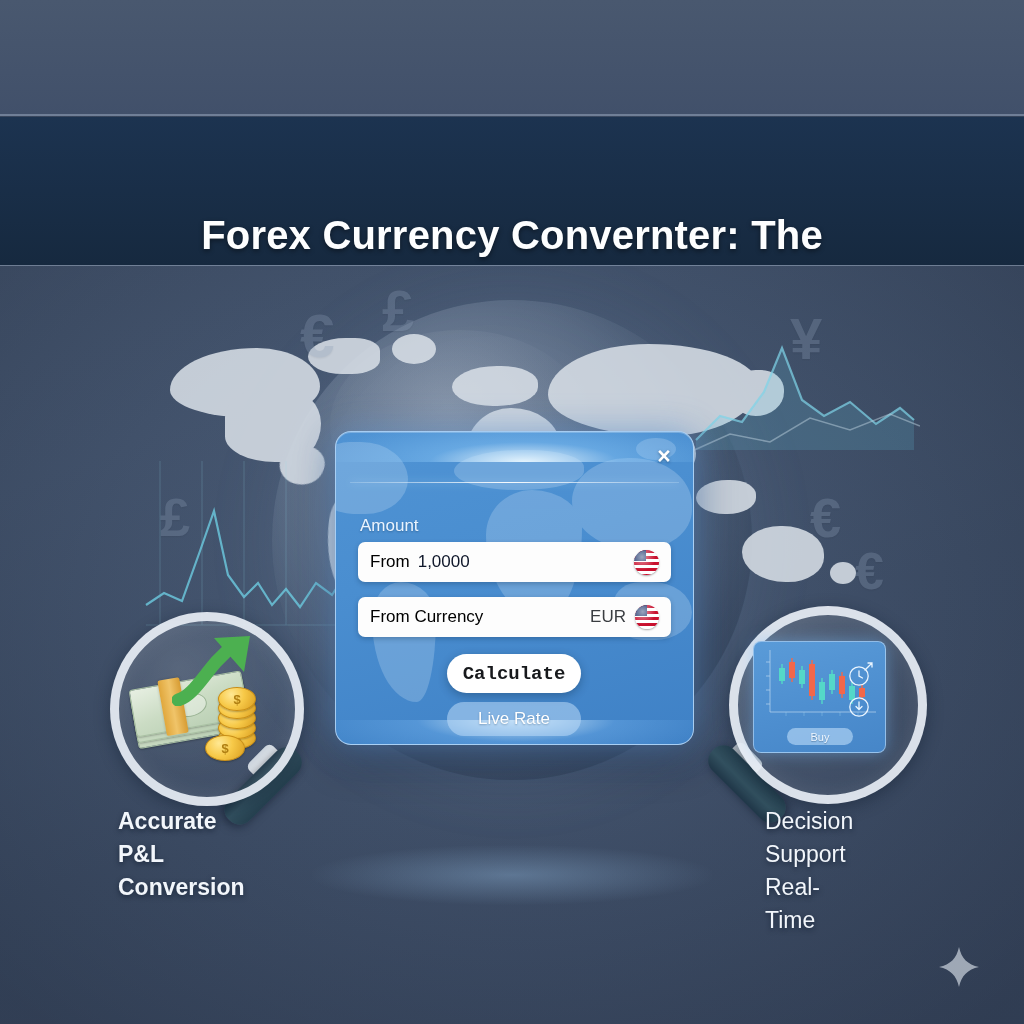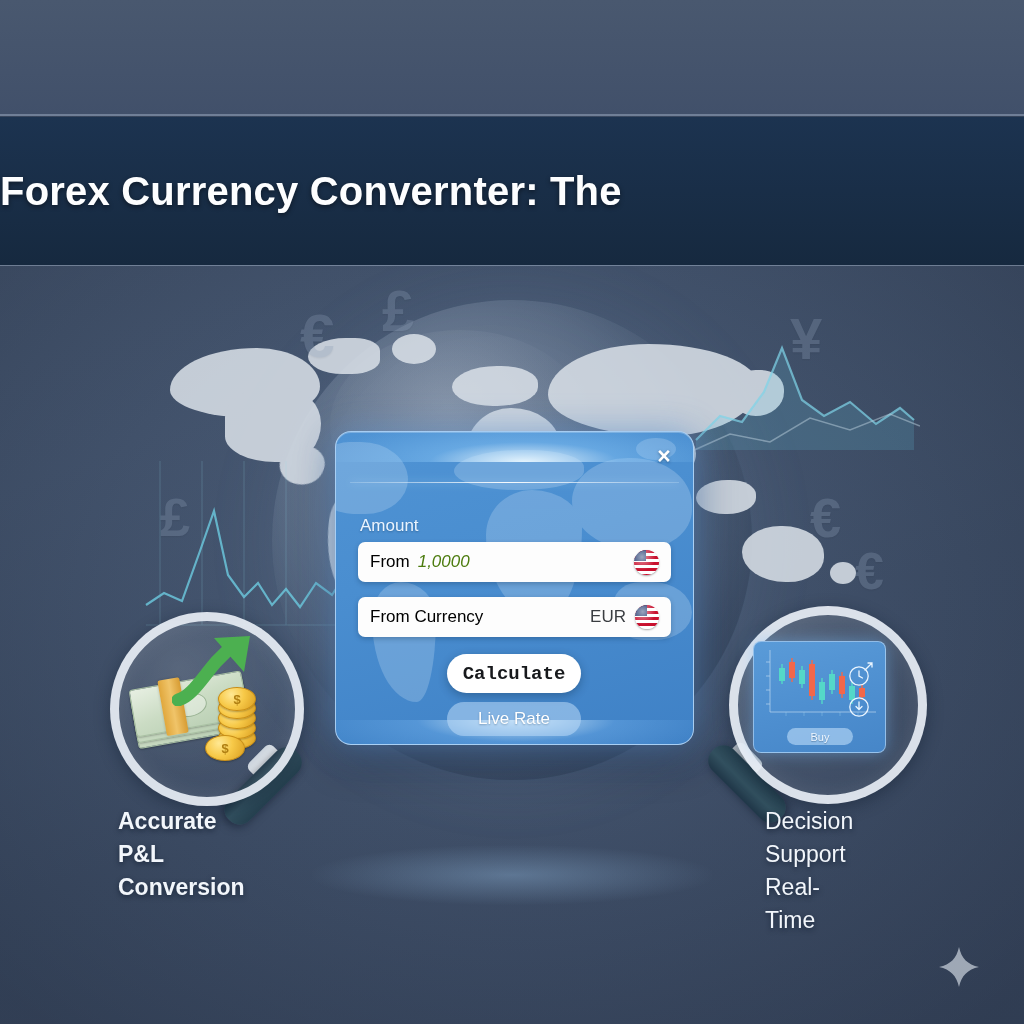--- a/index.html
+++ b/index.html
@@ -12,21 +12,21 @@
     background:radial-gradient(ellipse 70% 55% at 50% 58%, rgba(130,160,195,.20) 0%, rgba(90,115,150,.08) 45%, rgba(25,35,52,.30) 100%);
     pointer-events:none;}
   .top-band{position:absolute;left:0;top:0;width:1024px;height:116px;
     background:linear-gradient(180deg,#49586f 0%,#41506a 100%);}
   .top-band:after{content:"";position:absolute;left:0;bottom:0;width:100%;height:2px;background:rgba(200,215,235,.35);}
 
   
   .titlebar{position:absolute;left:0;top:117px;width:1024px;height:148px;
     background:linear-gradient(180deg,#1c3350 0%,#16293f 100%);
     box-shadow:0 1px 0 rgba(190,205,225,.40);
-    display:flex;flex-direction:row;align-items:center;justify-content:flex-start;}
+    display:flex;flex-direction:column;align-items:center;justify-content:flex-end;}
   .titlebar .ln{color:#fdfeff;font-weight:bold;font-size:40px;letter-spacing:.2px;
     line-height:59px;text-shadow:0 2px 5px rgba(0,0,0,.45);white-space:nowrap;}
 
   
   .globe{position:absolute;left:272px;top:300px;width:480px;height:480px;border-radius:50%;
     background:radial-gradient(circle at 38% 30%, rgba(215,228,243,.34) 0%, rgba(160,183,210,.20) 45%, rgba(95,120,152,.10) 72%, rgba(60,78,104,.02) 100%);
     box-shadow:inset -22px -28px 60px rgba(30,42,62,.30), 0 0 70px rgba(150,180,215,.10);}
   .globe-hi{position:absolute;left:330px;top:330px;width:260px;height:190px;border-radius:50%;
     background:radial-gradient(ellipse at 45% 40%, rgba(235,243,252,.16) 0%, rgba(235,243,252,0) 70%);}
 
@@ -61,21 +61,21 @@
     text-shadow:0 1px 3px rgba(10,40,70,.5);}
 
   .dlg-body{position:absolute;left:0;top:0;width:100%;height:100%;padding:0 14px;box-sizing:border-box;}
   .amount-label{position:absolute;left:24px;top:84px;color:#eaf4ff;font-size:17px;
     text-shadow:0 1px 2px rgba(10,40,70,.35);}
   .field{position:absolute;left:22px;width:313px;height:40px;background:#fdfdfd;border-radius:7px;
     box-shadow:0 2px 5px rgba(12,40,72,.28);display:flex;align-items:center;padding:0 12px;box-sizing:border-box;}
   .field.f1{top:110px;}
   .field.f2{top:165px;}
   .field .lbl{color:#000000;font-size:17px;}
-  .field .val{color:#4d7c0f;font-size:17px;margin-left:8px;font-style:italic;}
+  .field .val{color:#0f172a;font-size:17px;margin-left:8px;}
   .field .spacer{flex:1;}
   .field .cur-code{color:#3a3d41;font-size:17px;margin-right:9px;}
 
   .flag{width:25px;height:25px;border-radius:50%;position:relative;overflow:hidden;flex:0 0 auto;
     box-shadow:0 1px 2px rgba(0,0,0,.35);
     background:repeating-linear-gradient(180deg,#c8102e 0 3px,#ffffff 3px 6px);}
   .flag:before{content:"";position:absolute;left:0;top:0;width:12px;height:11px;background:#20386e;}
   .flag:after{content:"";position:absolute;inset:0;border-radius:50%;
     background:radial-gradient(circle at 32% 28%, rgba(255,255,255,.55) 0%, rgba(255,255,255,0) 55%);}
   .flag.sm{width:24px;height:24px;}

